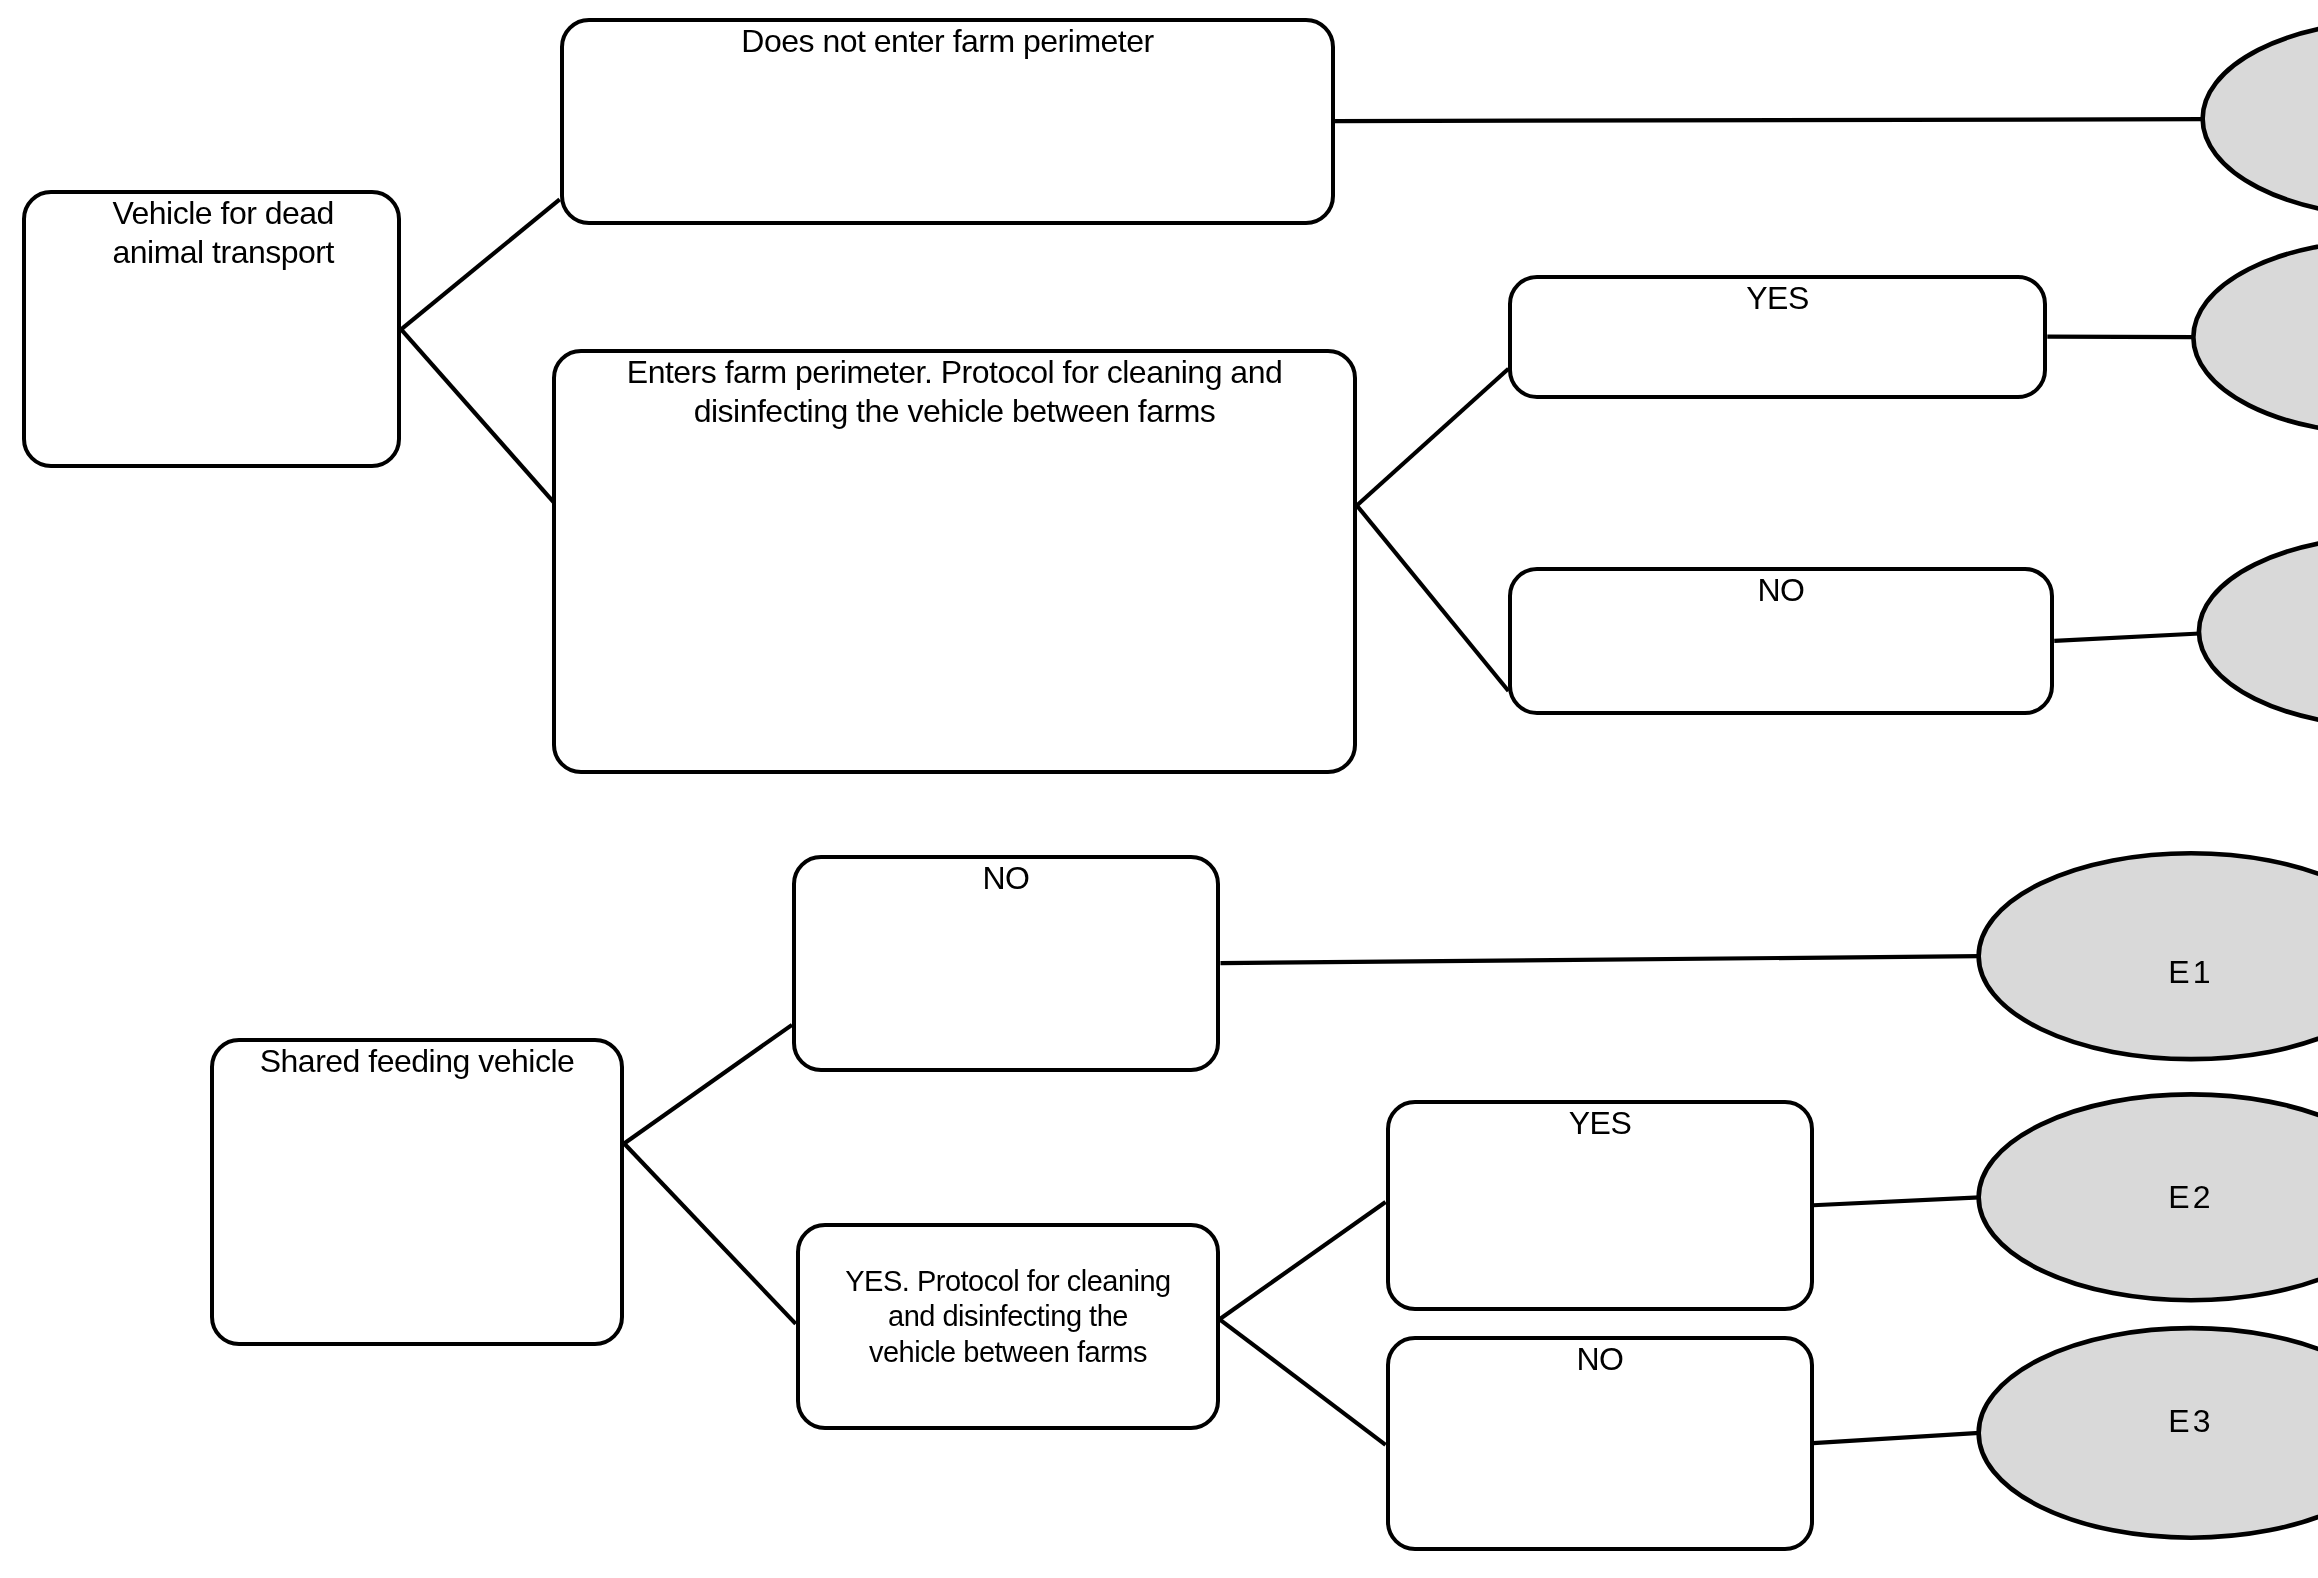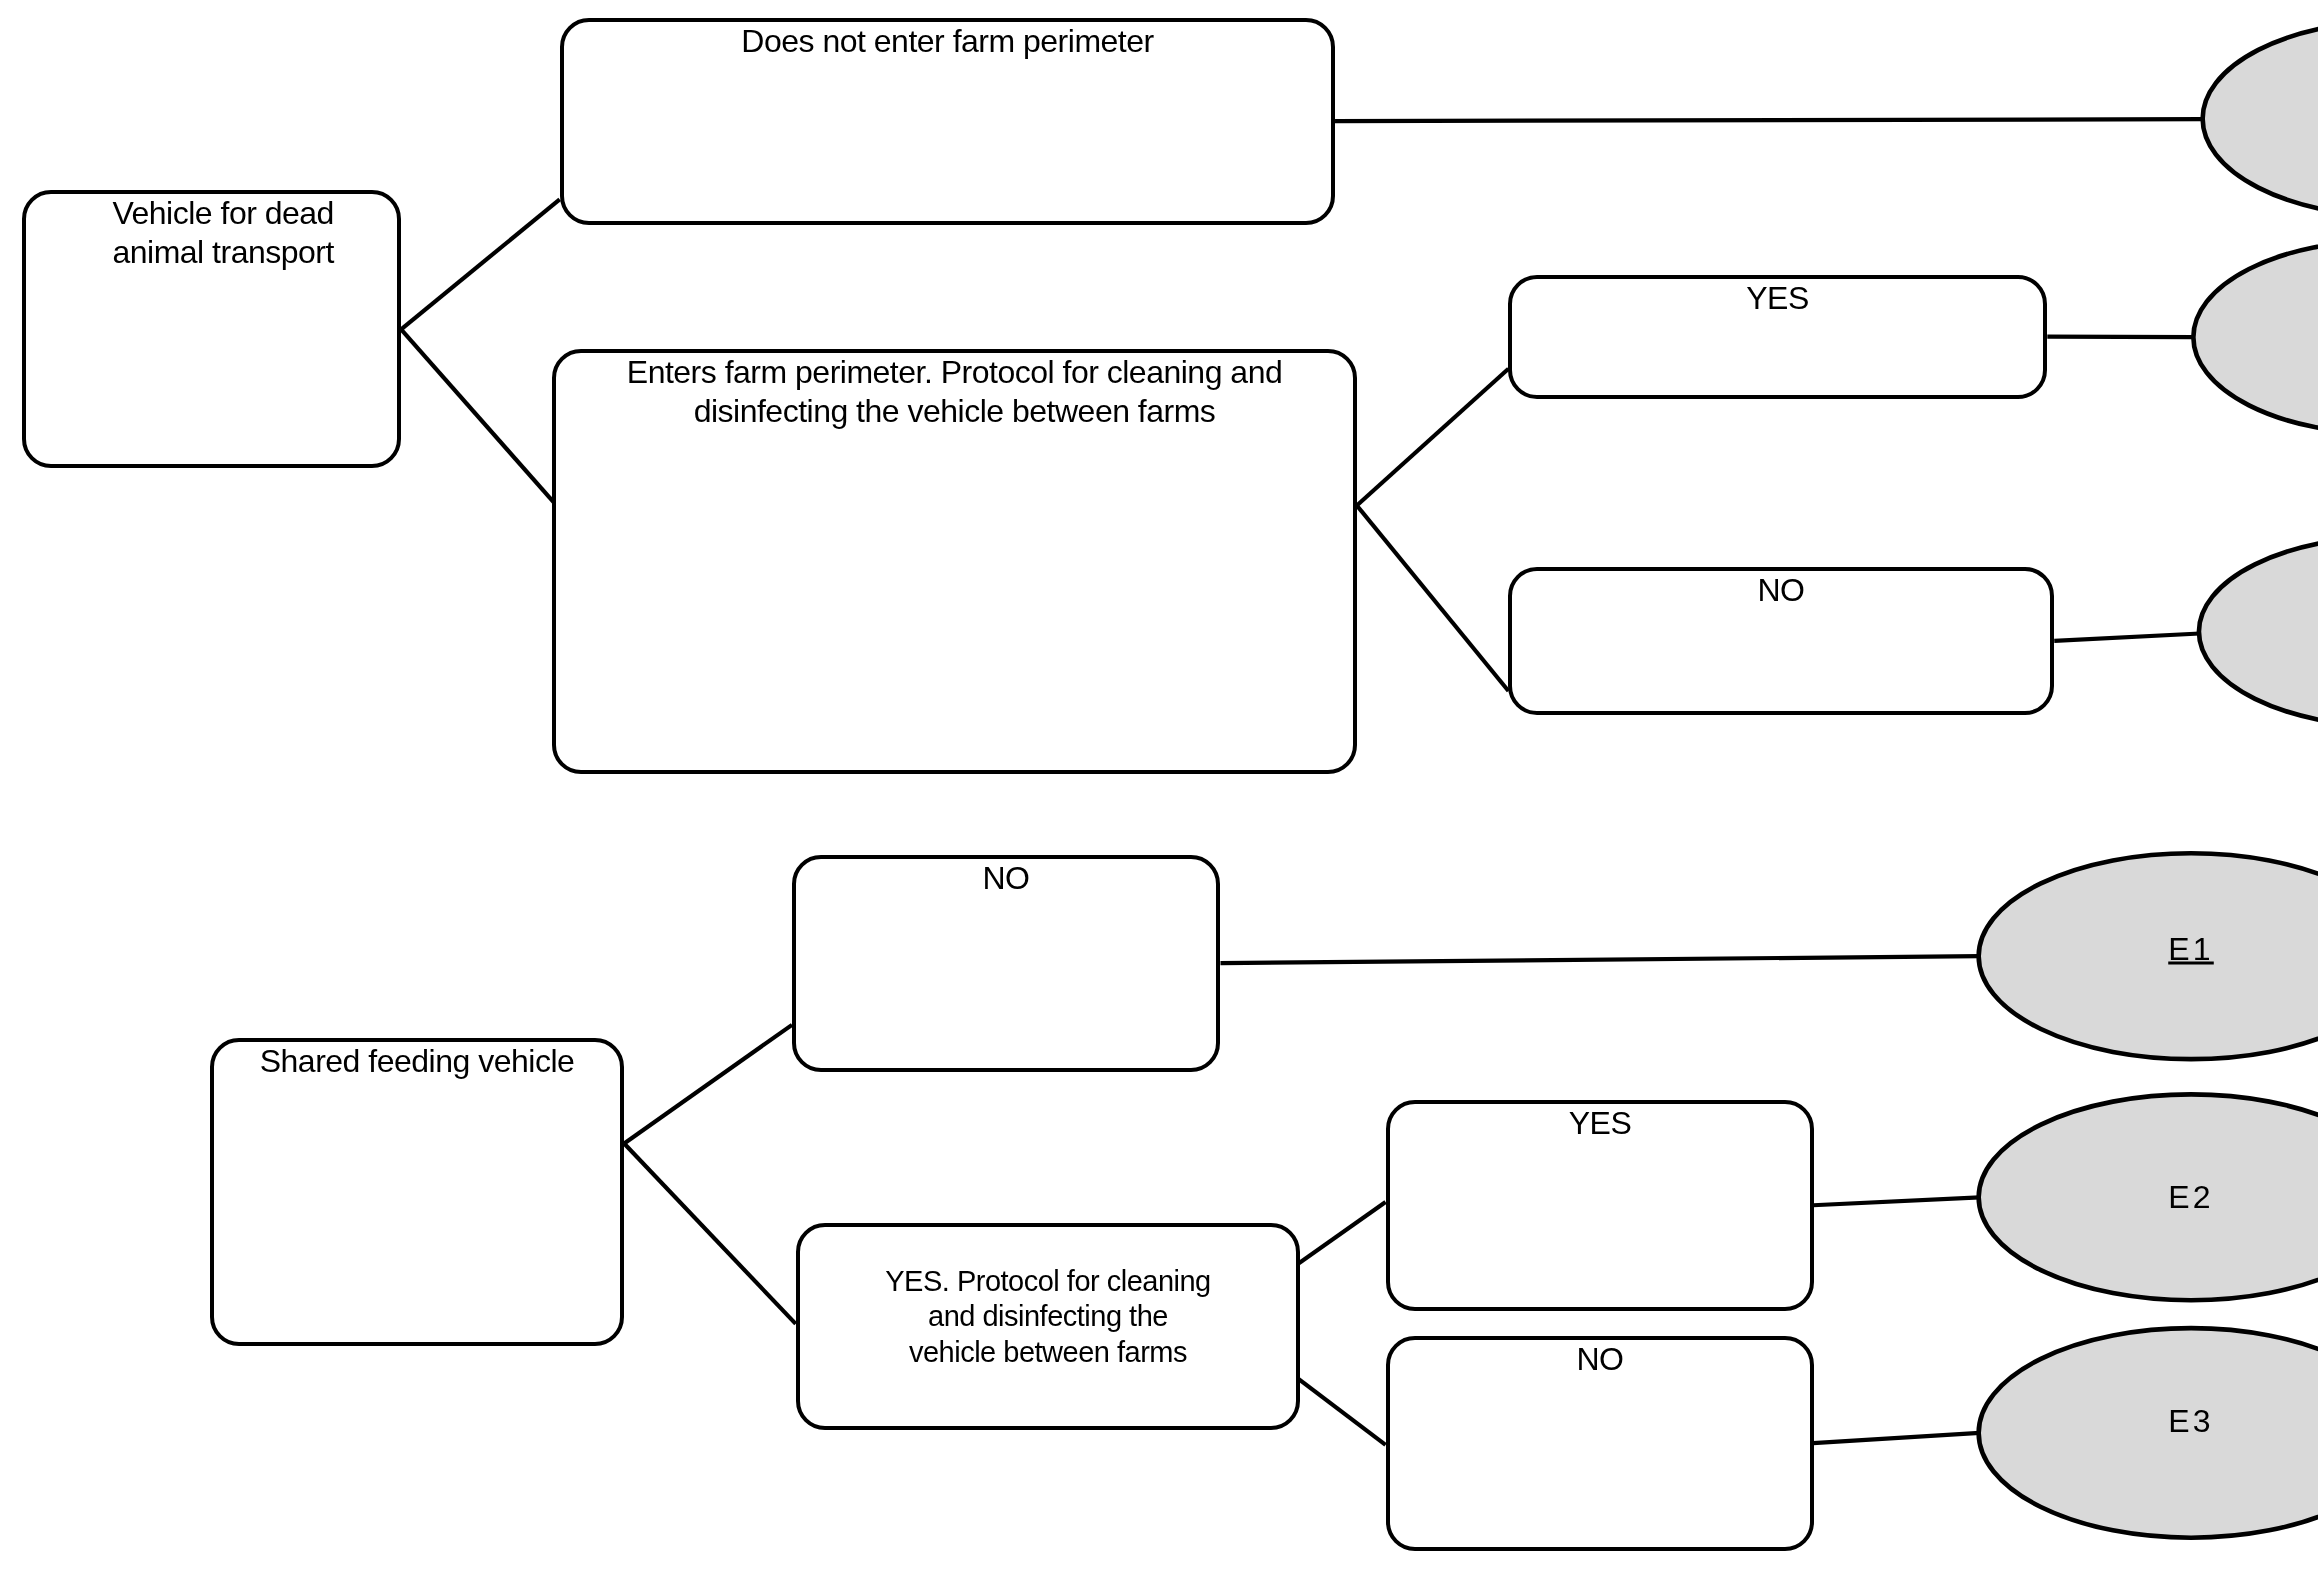--- a/index.html
+++ b/index.html
@@ -115,33 +115,33 @@
   <div>
 
     <div class="node small-pad" style="left:210px; top:1038px; width:414px; height:308px;">
       <span>Shared feeding vehicle</span>
     </div>
 
     <div class="node" style="left:792px; top:855px; width:428px; height:217px;">
       <span>NO</span>
     </div>
 
-    <div class="node top-align fs-sm" style="left:796px; top:1223px; width:504px; height:207px;">
+    <div class="node top-align fs-sm" style="left:796px; top:1223px; width:424px; height:207px;">
       <span>YES. Protocol for cleaning
 and disinfecting the
 vehicle between farms</span>
     </div>
 
     <div class="node" style="left:1386px; top:1100px; width:428px; height:211px;">
       <span>YES</span>
     </div>
 
     <div class="node" style="left:1386px; top:1336px; width:428px; height:215px;">
       <span>NO</span>
     </div>
 
-    <div class="outcome-label" style="left:2191px; top:949px;text-decoration:underline;">E1</div>
+    <div class="outcome-label" style="left:2191px; top:972px;">E1</div>
     <div class="outcome-label" style="left:2191px; top:1197px;">E2</div>
     <div class="outcome-label" style="left:2191px; top:1380px;margin-top:41px;">E3</div>
   </div>
 
 </div>
 
 
 </body></html>

